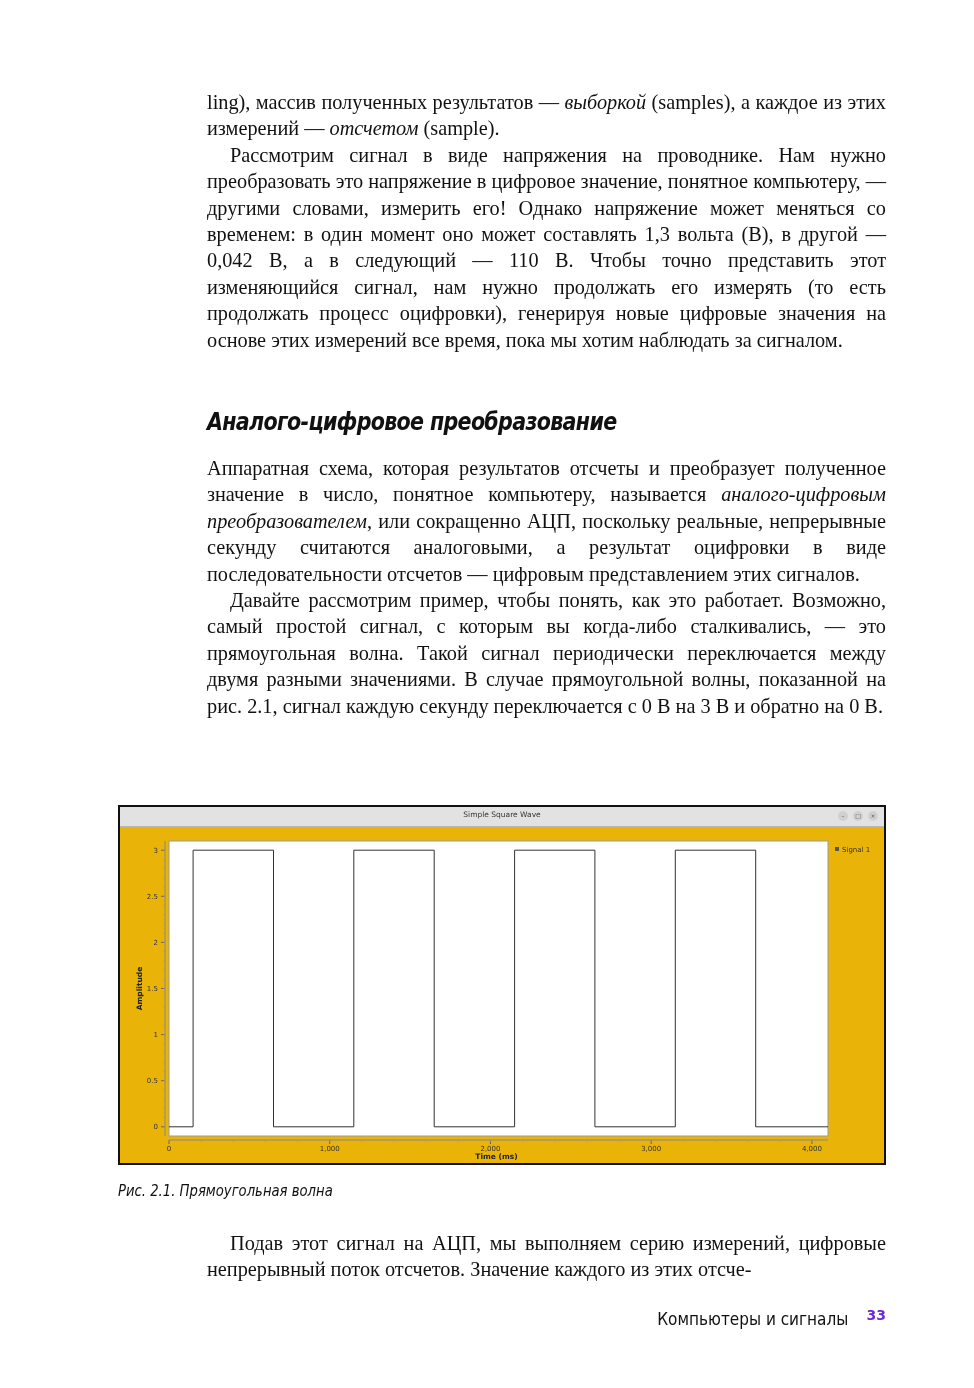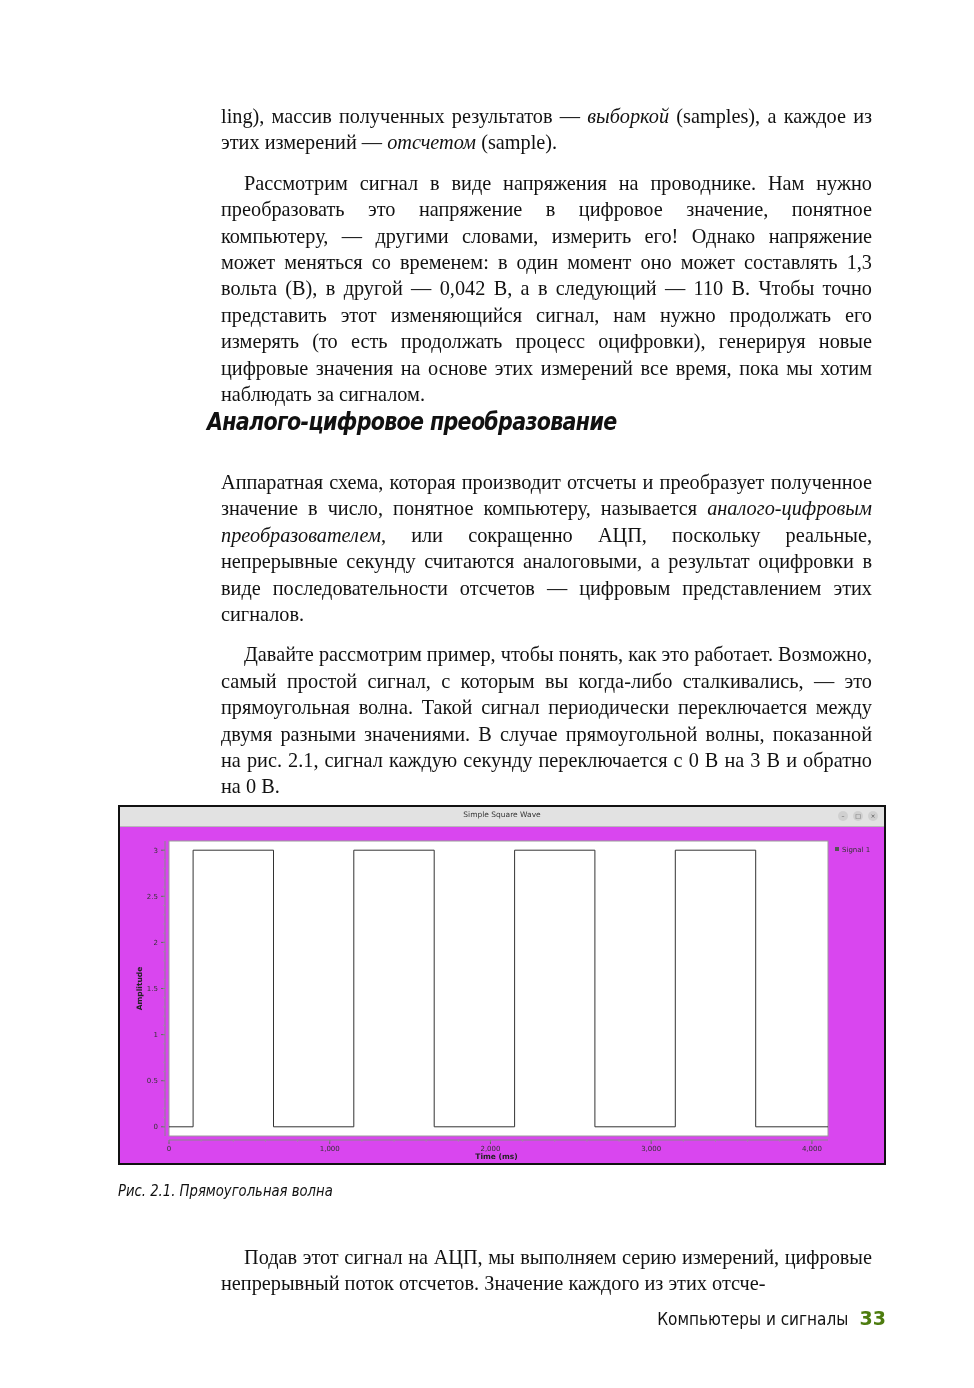--- a/index.html
+++ b/index.html
@@ -1,45 +1,45 @@
 <!DOCTYPE html>
 <html><head>
   <meta charset="utf-8">
   <style>
     html, body { margin:0; padding:0; background:#fff; }
     body { width:974px; height:1388px; position:relative; overflow:hidden; color:#111; }
     .text { position:absolute; left:207px; width:679px; font-family:"Liberation Serif", serif; font-size:20.3px; line-height:26.4px; text-align:justify; }
-    .text p { margin:14px; }
+    .text p { margin:0; }
     .text p.indent { text-indent:23px; }
     .text em { font-style:italic; }
     #p1 { top:89px; }
     #heading { position:absolute; left:207px; top:408px; font-family:"DejaVu Sans", sans-serif; font-style:italic; font-weight:bold; font-size:24px; letter-spacing:-0.8px; transform:scaleX(0.86); transform-origin:left center; color:#111; }
     #p2 { top:455px; }
-    #figure { position:absolute; left:118px; top:805px; width:764px; height:356px; border:2px solid #111; background:#d946ef; }
+    #figure { position:absolute; left:118px; top:805px; width:764px; height:356px; border:2px solid #111; background:#eab308; }
     #titlebar { position:absolute; left:0; top:0; width:100%; height:19px; border-bottom:1px solid #b8b8b8; background:#e2e2e2; }
     #win-title { position:absolute; left:0; right:0; top:3px; text-align:center; font-family:"DejaVu Sans", sans-serif; font-size:7.5px; color:#333; }
     .winbtn { position:absolute; top:4px; width:10px; height:10px; border-radius:50%; background:#d0d0d0; font-family:"DejaVu Sans", sans-serif; font-size:6px; line-height:10px; text-align:center; color:#555; }
     #chart { position:absolute; left:0; top:20px; }
     #caption { position:absolute; left:118px; top:1182px; font-family:"DejaVu Sans", sans-serif; font-style:italic; font-size:15px; transform:scaleX(0.88); transform-origin:left center; color:#111; }
     #p3 { top:1230px; }
     #footer-title { position:absolute; right:126px; top:1309px; font-family:"DejaVu Sans", sans-serif; font-size:17px; transform:scaleX(0.9); transform-origin:right center; color:#111; }
-    #page-num { position:absolute; right:88px; top:1307px; font-family:"DejaVu Sans", sans-serif; font-weight:bold; font-size:19px; color:#4d7c0f; }
+    #page-num { position:absolute; right:88px; top:1307px; font-family:"DejaVu Sans", sans-serif; font-weight:bold; font-size:14px; color:#6d28d9; }
   </style>
 </head>
 <body>
 
 <div class="text" id="p1">
   <p><span>ling), массив полученных результатов — </span><em>выборкой</em><span> (samples), а каждое из этих измерений — </span><em>отсчетом</em><span> (sample).</span></p>
   <p class="indent">Рассмотрим сигнал в виде напряжения на проводнике. Нам нужно преобразовать это напряжение в цифровое значение, понятное компьютеру, — другими словами, измерить его! Однако напряжение может меняться со временем: в один момент оно может составлять 1,3 вольта (В), в другой — 0,042 В, а в следующий — 110 В. Чтобы точно представить этот изменяющийся сигнал, нам нужно продолжать его измерять (то есть продолжать процесс оцифровки), генерируя новые цифровые значения на основе этих измерений все время, пока мы хотим наблюдать за сигналом.</p>
 </div>
 
 <div id="heading">Аналого-цифровое преобразование</div>
 
 <div class="text" id="p2">
-  <p><span>Аппаратная схема, которая производит отсчеты и преобразует полученное значение в число, понятное компьютеру, называется </span><em>аналого-цифровым преобразователем</em><span>, или сокращенно АЦП, поскольку реальные, непрерывные секунду считаются аналоговыми, а результат оцифровки в виде последовательности отсчетов — цифровым представлением этих сигналов.</span></p>
+  <p><span>Аппаратная схема, которая результатов отсчеты и преобразует полученное значение в число, понятное компьютеру, называется </span><em>аналого-цифровым преобразователем</em><span>, или сокращенно АЦП, поскольку реальные, непрерывные секунду считаются аналоговыми, а результат оцифровки в виде последовательности отсчетов — цифровым представлением этих сигналов.</span></p>
   <p class="indent">Давайте рассмотрим пример, чтобы понять, как это работает. Возможно, самый простой сигнал, с которым вы когда-либо сталкивались, — это прямоугольная волна. Такой сигнал периодически переключается между двумя разными значениями. В случае прямоугольной волны, показанной на рис. 2.1, сигнал каждую секунду переключается с 0 В на 3 В и обратно на 0 В.</p>
 </div>
 
 <div id="figure">
   <div id="titlebar">
     <div id="win-title">Simple Square Wave</div>
     <div class="winbtn" style="right:36px;">–</div>
     <div class="winbtn" style="right:21px;">□</div>
     <div class="winbtn" style="right:6px;">×</div>
   </div>

